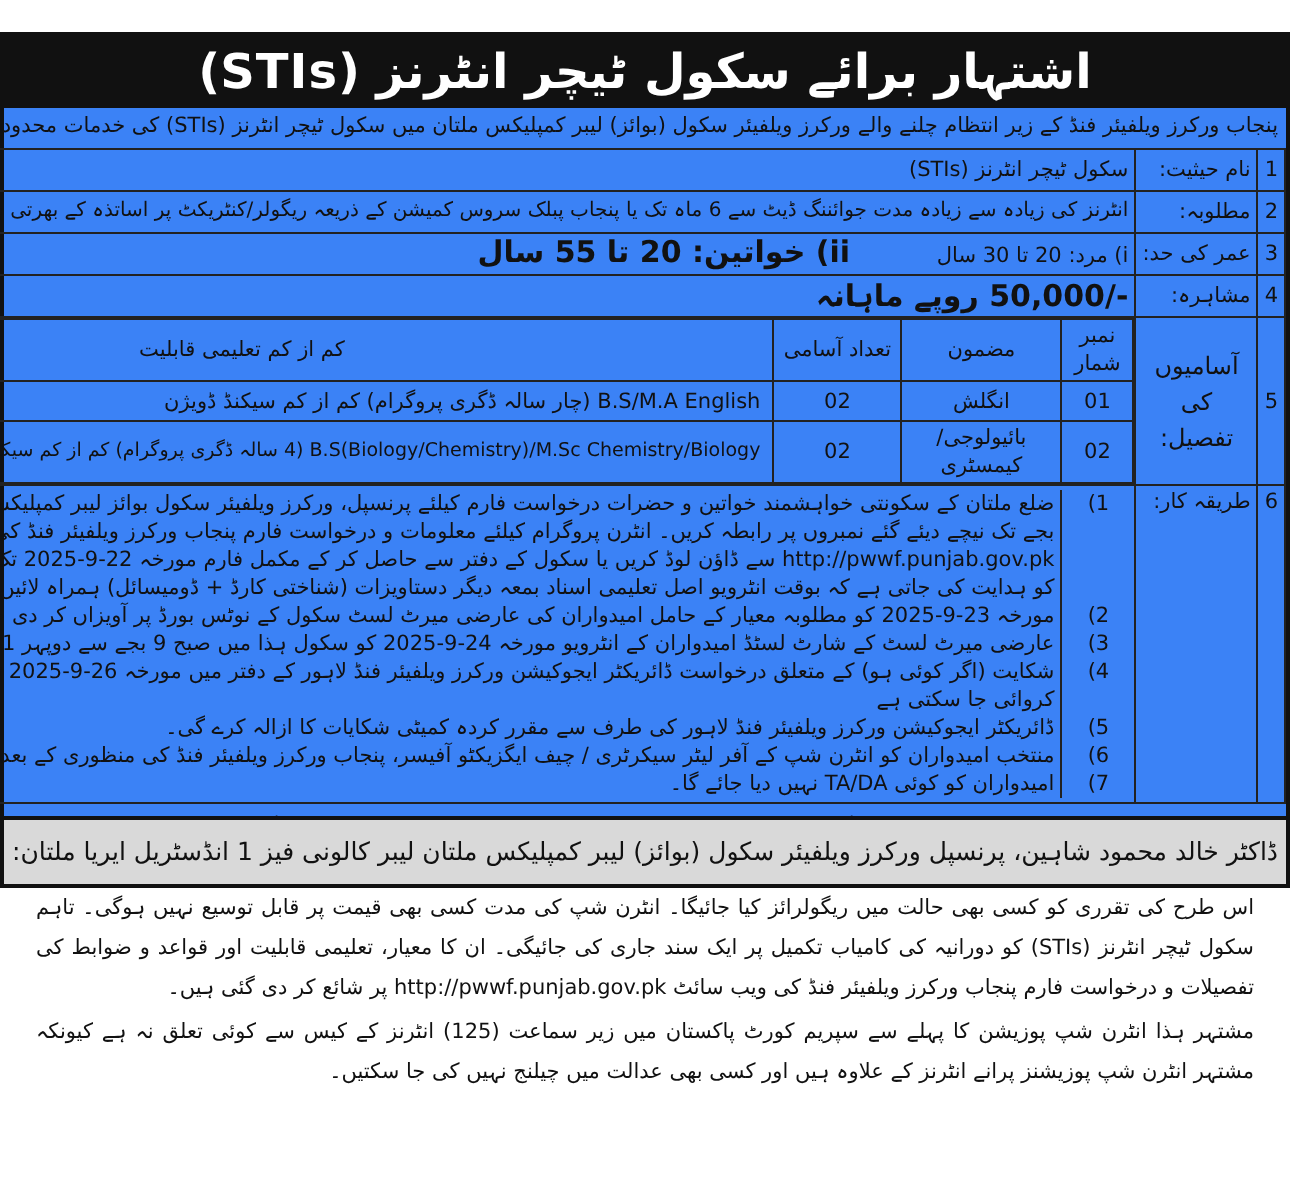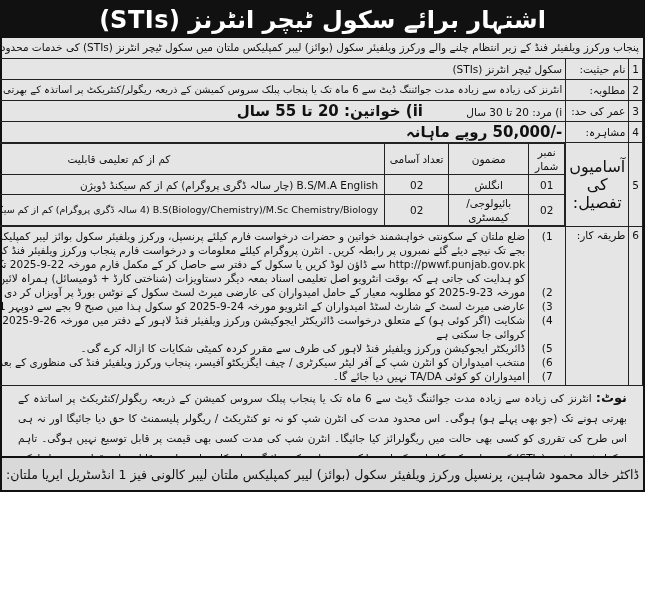--- a/index.html
+++ b/index.html
@@ -1,18 +1,18 @@
 <!DOCTYPE html>
 <html><head>
 <meta charset="utf-8">
 <style>
   * { box-sizing: border-box; margin: 0; padding: 0; }
   html, body { width: 645px; height: 591px; background: #ffffff; overflow: hidden; }
   body { font-family: "DejaVu Sans", sans-serif; color: #111; }
-  .ad { position: relative; width: 645px; height: 492px; border: 2px solid #111; background: #e5e5e5; direction: rtl; }
+  .ad { position: relative; width: 645px; height: 428px; border: 2px solid #111; background: #3b82f6; direction: rtl; margin-top: 16px; }
   .title-bar { height: 36px; background: #111; color: #fff; text-align: center; font-size: 24px; font-weight: bold; line-height: 36px; letter-spacing: 0.5px; }
   .intro { font-size: 10.5px; line-height: 18px; padding: 0 4px; height: 20px; white-space: nowrap; overflow: hidden; }
   table { border-collapse: collapse; width: 641px; margin: 0 auto; }
   td, th { border: 1px solid #222; font-size: 10.5px; line-height: 14px; vertical-align: middle; padding: 1px 3px; font-weight: normal; }
   .main td.num { width: 16px; text-align: center; }
   .main td.label { width: 56px; text-align: right; white-space: nowrap; }
   .row-h { height: 21px; }
   .bold { font-weight: bold; font-size: 15px; }
   .inner { width: 100%; border-collapse: collapse; }
   .inner td { border: 1px solid #222; height: 20px; text-align: center; font-size: 10.5px; }
@@ -53,21 +53,21 @@
         <span class="bold">ii) خواتین: 20 تا 55 سال</span>
       </td>
     </tr>
     <tr class="row-h">
       <td class="num">4</td>
       <td class="label">مشاہرہ:</td>
       <td class="bold">-/50,000 روپے ماہانہ</td>
     </tr>
     <tr>
       <td class="num">5</td>
-      <td class="label" style="white-space:normal;text-align:center;font-size:16px;line-height:18px;">آسامیوں کی تفصیل:</td>
+      <td class="label" style="white-space:normal;text-align:center;font-size:12px;line-height:18px;">آسامیوں کی تفصیل:</td>
       <td style="padding:0;">
         <table class="inner">
           <tbody>
                 <tr>
             <td style="width:36px;">نمبر شمار</td>
             <td style="width:80px;">مضمون</td>
             <td style="width:64px;">تعداد آسامی</td>
             <td>کم از کم تعلیمی قابلیت</td>
           </tr>
           <tr>
@@ -122,18 +122,21 @@
         </div>
       </td>
     </tr>
   </tbody>
     </table>
 
   <div class="note">
     <span class="note-label">نوٹ:</span>
     <span>انٹرنز کی زیادہ سے زیادہ مدت جوائننگ ڈیٹ سے 6 ماہ تک یا پنجاب پبلک سروس کمیشن کے ذریعہ ریگولر/کنٹریکٹ پر اساتذہ کے بھرتی ہونے تک (جو بھی پہلے ہو) ہوگی۔ اس محدود مدت کی انٹرن شپ کو نہ تو کنٹریکٹ / ریگولر پلیسمنٹ کا حق دیا جائیگا اور نہ ہی اس طرح کی تقرری کو کسی بھی حالت میں ریگولرائز کیا جائیگا۔ انٹرن شپ کی مدت کسی بھی قیمت پر قابل توسیع نہیں ہوگی۔ تاہم سکول ٹیچر انٹرنز (STIs) کو دورانیہ کی کامیاب تکمیل پر ایک سند جاری کی جائیگی۔ ان کا معیار، تعلیمی قابلیت اور قواعد و ضوابط کی تفصیلات و درخواست فارم پنجاب ورکرز ویلفیئر فنڈ کی ویب سائٹ http://pwwf.punjab.gov.pk پر شائع کر دی گئی ہیں۔</span>
   </div>
+  <div class="note" style="padding-top:0;">
+    <span>مشتہر ہذا انٹرن شپ پوزیشن کا پہلے سے سپریم کورٹ پاکستان میں زیر سماعت (125) انٹرنز کے کیس سے کوئی تعلق نہ ہے کیونکہ مشتہر انٹرن شپ پوزیشنز پرانے انٹرنز کے علاوہ ہیں اور کسی بھی عدالت میں چیلنج نہیں کی جا سکتیں۔</span>
+  </div>
 
   <div class="footer">
     <span>ڈاکٹر خالد محمود شاہین، پرنسپل ورکرز ویلفیئر سکول (بوائز) لیبر کمپلیکس ملتان لیبر کالونی فیز 1 انڈسٹریل ایریا ملتان:</span>
     <span class="phones">0304-2555679,0333-3654445</span>
   </div>
 </div>
 
 </body></html>

